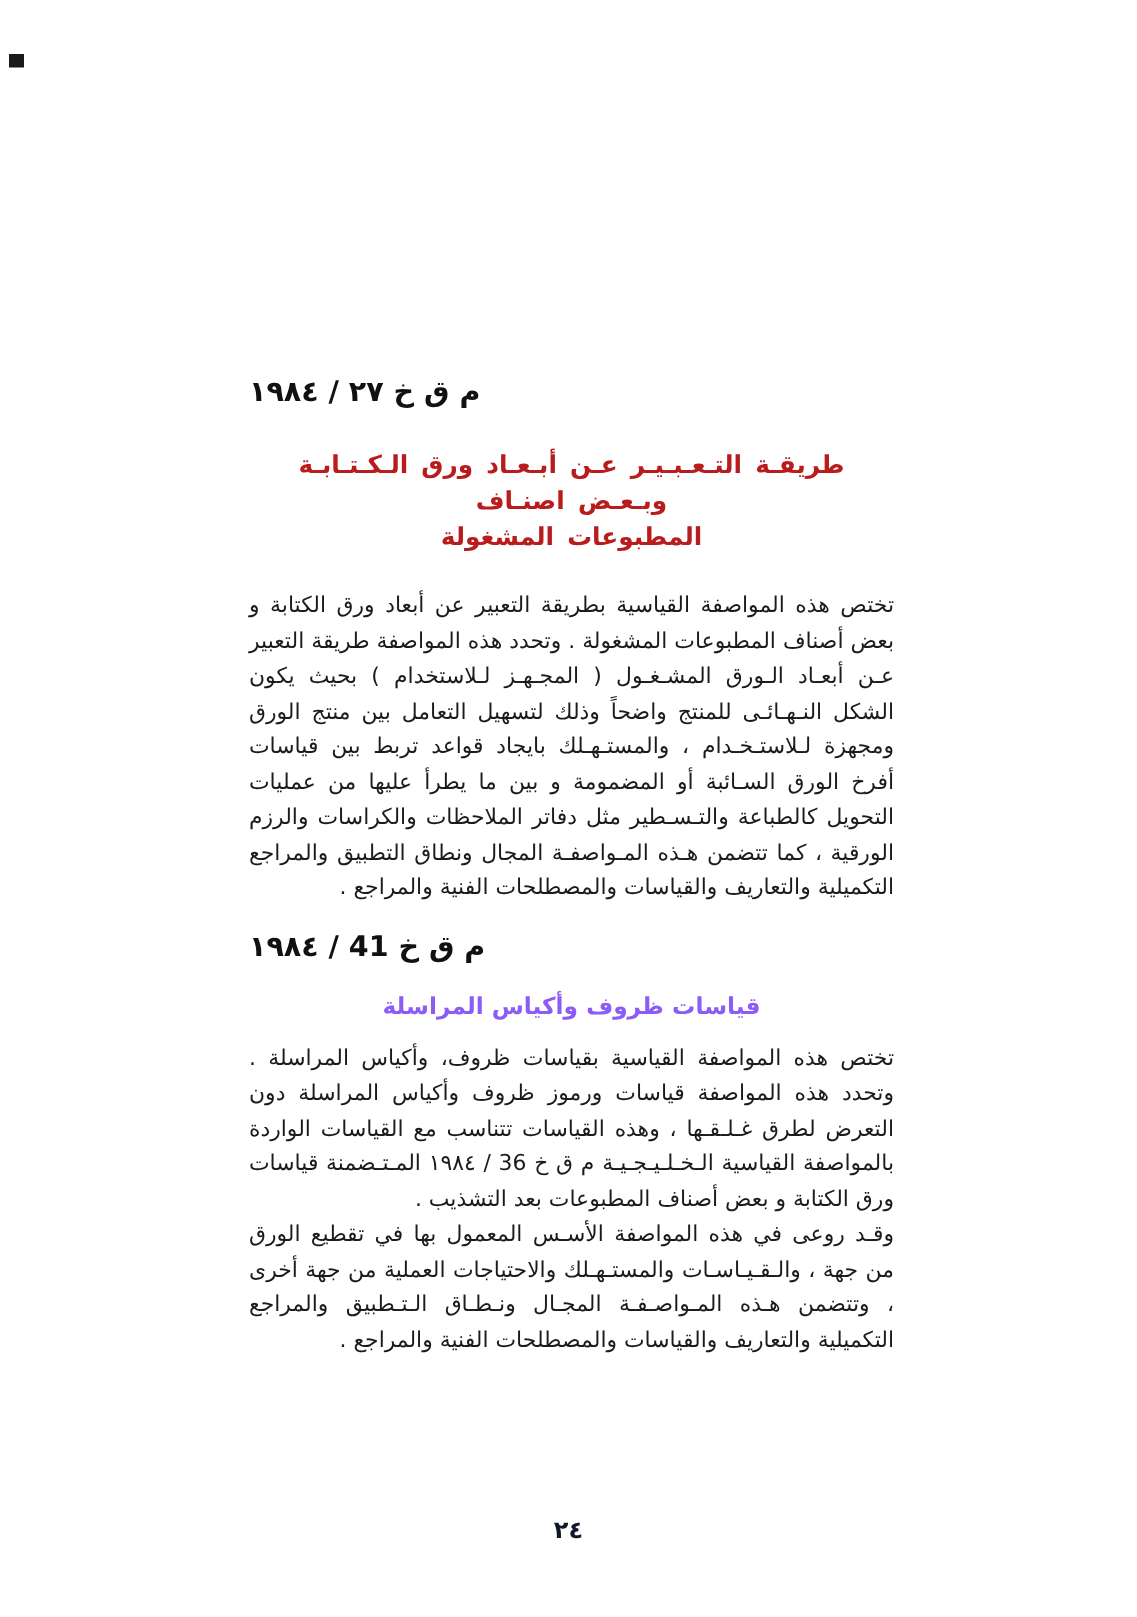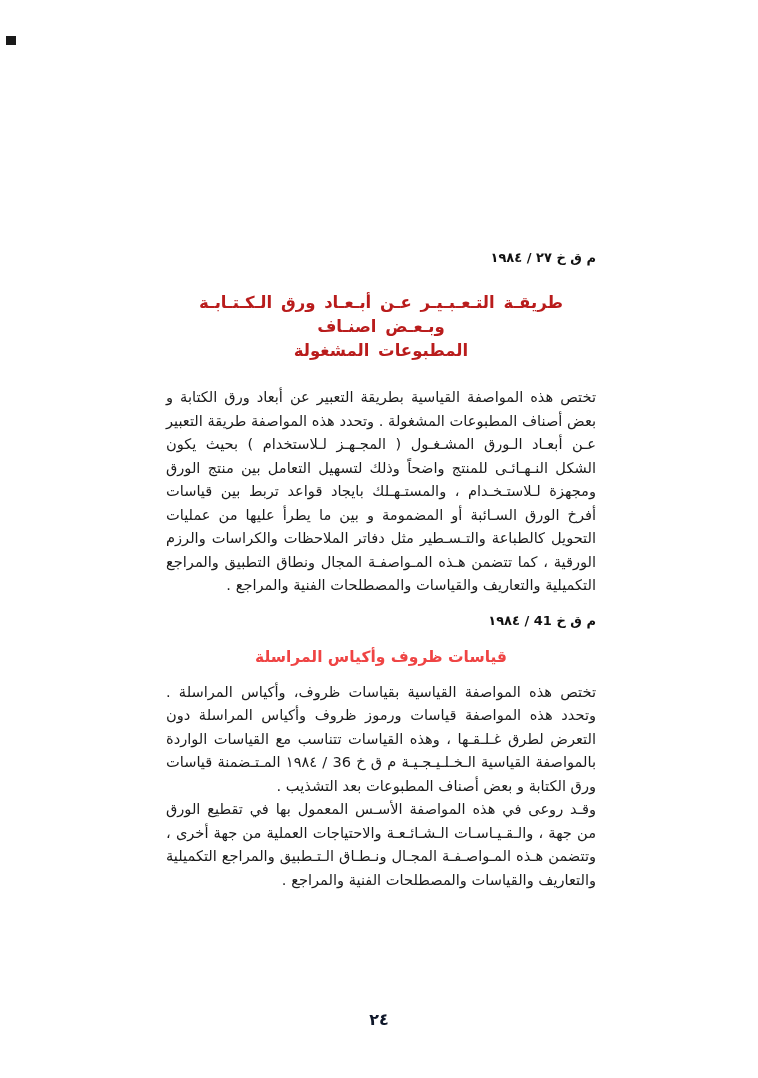--- a/index.html
+++ b/index.html
@@ -25,23 +25,23 @@
     background: #1a1a1a;
   }
   .content {
     position: absolute;
     top: 250px;
     right: 162px;
     width: 430px;
     direction: rtl;
   }
   .code-heading {
-    text-align: right;
+    text-align: left;
     font-weight: bold;
-    font-size: 13px;
+    font-size: 19px;
     letter-spacing: 1px;
     margin: 0 0 26px 0;
     color: #111111;
   }
   .code-heading.second {
     margin: 4px 0 20px 0;
   }
   .title {
     text-align: center;
     font-weight: bold;
@@ -49,21 +49,21 @@
     line-height: 24px;
     word-spacing: 3px;
     margin: 0 0 22px 0;
     color: #b91c1c;
   }
   .subtitle {
     text-align: center;
     font-weight: bold;
     font-size: 15.5px;
     margin: 0 0 14px 0;
-    color: #ef4444;
+    color: #8b5cf6;
   }
   .body-text {
     font-size: 14.6px;
     line-height: 23.5px;
     text-align: justify;
     text-align-last: right;
     margin: 0 0 16px 0;
     color: #1b1b1b;
   }
   .body-text.tight {
@@ -97,19 +97,19 @@
     </div>
 
     <p class="body-text">تختص هذه المواصفة القياسية بطريقة التعبير عن أبعاد ورق الكتابة و بعض أصناف المطبوعات المشغولة . وتحدد هذه المواصفة طريقة التعبير عـن أبعـاد الـورق المشـغـول ( المجـهـز لـلاستخدام ) بحيث يكون الشكل النـهـائـى للمنتج واضحاً وذلك لتسهيل التعامل بين منتج الورق ومجهزة لـلاستـخـدام ، والمستـهـلك بايجاد قواعد تربط بين قياسات أفرخ الورق السـائبة أو المضمومة و بين ما يطرأ عليها من عمليات التحويل كالطباعة والتـسـطير مثل دفاتر الملاحظات والكراسات والرزم الورقية ، كما تتضمن هـذه المـواصفـة المجال ونطاق التطبيق والمراجع التكميلية والتعاريف والقياسات والمصطلحات الفنية والمراجع .</p>
 
     <div class="code-heading second">م ق خ 41 / ١٩٨٤</div>
 
     <div class="subtitle">قياسات ظروف وأكياس المراسلة</div>
 
     <p class="body-text tight">تختص هذه المواصفة القياسية بقياسات ظروف، وأكياس المراسلة . وتحدد هذه المواصفة قياسات ورموز ظروف وأكياس المراسلة دون التعرض لطرق غـلـقـها ، وهذه القياسات تتناسب مع القياسات الواردة بالمواصفة القياسية الـخـلـيـجـيـة م ق خ 36 / ١٩٨٤ المـتـضمنة قياسات ورق الكتابة و بعض أصناف المطبوعات بعد التشذيب .</p>
 
-    <p class="body-text tight">وقـد روعى في هذه المواصفة الأسـس المعمول بها في تقطيع الورق من جهة ، والـقـيـاسـات الـشـائـعـة والاحتياجات العملية من جهة أخرى ، وتتضمن هـذه المـواصـفـة المجـال ونـطـاق الـتـطبيق والمراجع التكميلية والتعاريف والقياسات والمصطلحات الفنية والمراجع .</p>
+    <p class="body-text tight">وقـد روعى في هذه المواصفة الأسـس المعمول بها في تقطيع الورق من جهة ، والـقـيـاسـات والمستـهـلك والاحتياجات العملية من جهة أخرى ، وتتضمن هـذه المـواصـفـة المجـال ونـطـاق الـتـطبيق والمراجع التكميلية والتعاريف والقياسات والمصطلحات الفنية والمراجع .</p>
 
   </div>
 
   <div class="page-number">٢٤</div>
 
 </div>
 
 </body></html>

